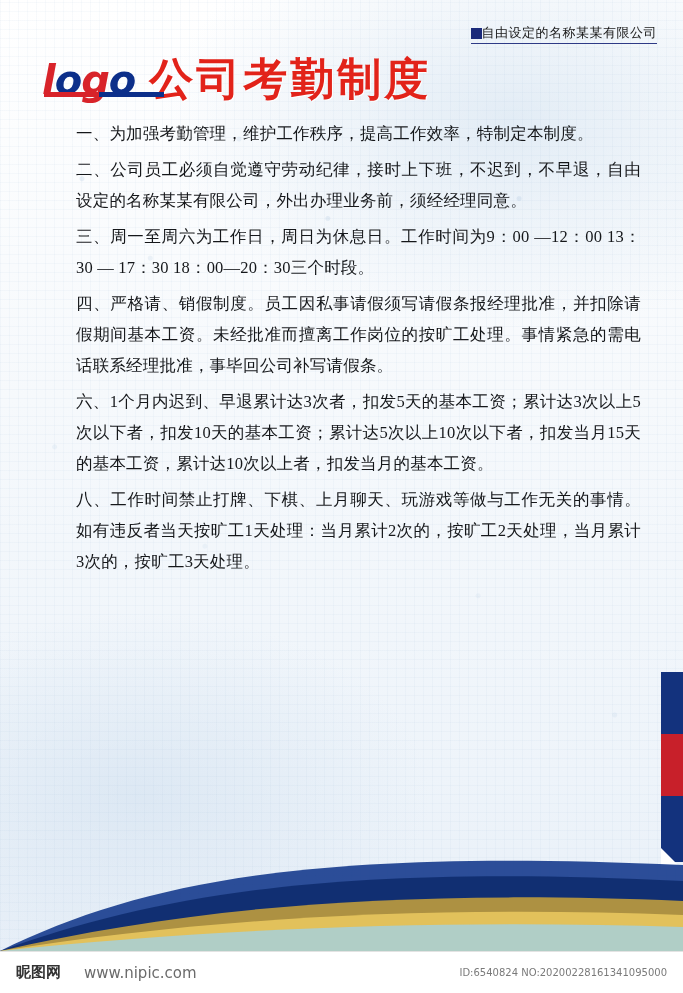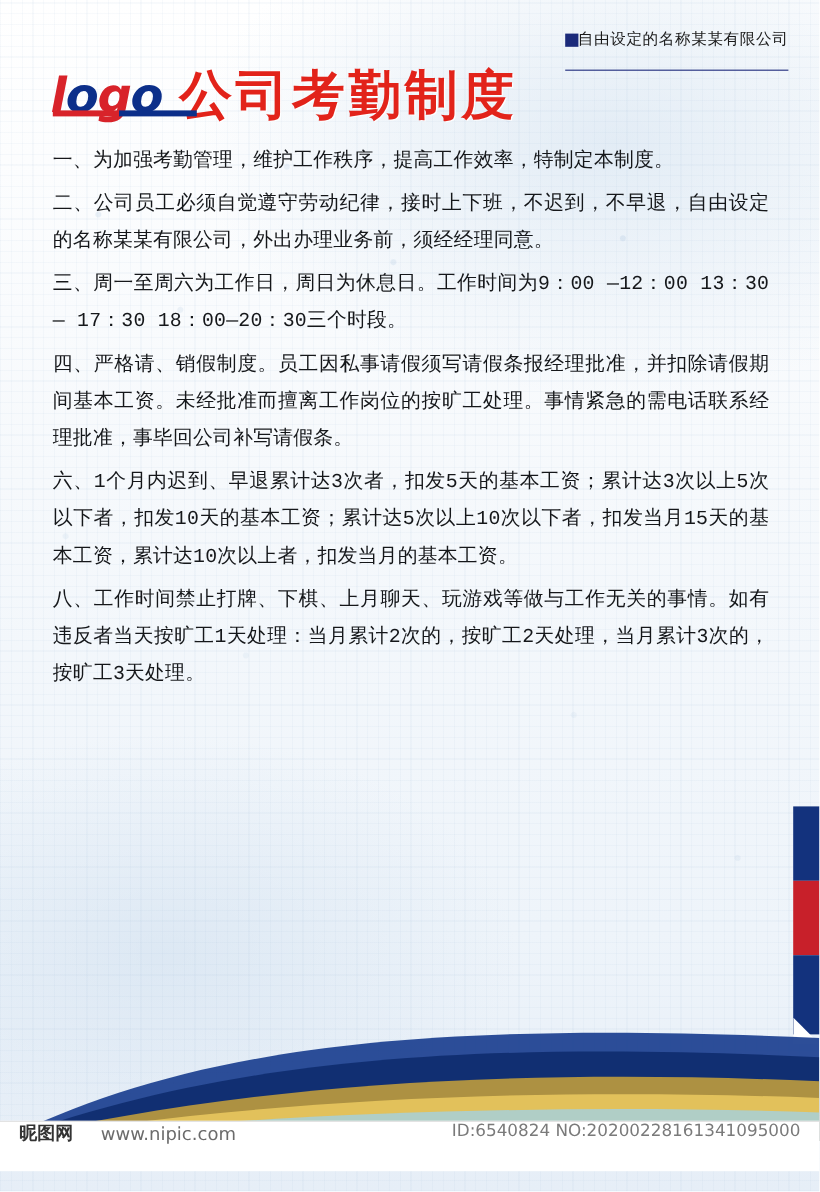--- a/index.html
+++ b/index.html
@@ -46,21 +46,21 @@
       repeating-linear-gradient(0deg, rgba(150,180,210,0.07) 0 1px, transparent 1px 9px);
     pointer-events: none;
   }
 
   
   .topbar {
     position: absolute;
     top: 24px; right: 26px;
     display: flex; align-items: center; gap: 0;
     border-bottom: 1px solid #2e3a86;
-    padding-bottom: 16px;
+    padding-bottom: 1px;
   }
   .topbar .sq {
     width: 11px; height: 11px; background: #1b2a7a; display: inline-block;
   }
   .topbar .txt {
     font-size: 13px; color: #1a1a1a; letter-spacing: .5px;
   }
 
   
   .header {
@@ -103,21 +103,22 @@
     position: absolute;
     top: 118px; left: 44px; right: 42px;
   }
   .para {
     font-size: 16.5px;
     line-height: 31px;
     color: #15171a;
     text-align: justify;
     margin-bottom: 5px;
     letter-spacing: .2px;
-    font-family: Liberation Mono, monospace;
+    font-family: Liberation Serif, serif;
+    margin-left: 32px;
   }
 
   
   .ribbon {
     position: absolute;
     right: 0; top: 672px;
     width: 22px; height: 190px;
   }
   .ribbon .b1 { position:absolute; right:0; top:0; width:22px; height:62px; background:#13327d; }
   .ribbon .b2 { position:absolute; right:0; top:62px; width:22px; height:62px; background:#c8202a; }
@@ -132,32 +133,32 @@
   .swoosh {
     position: absolute;
     left: 0; right: 0; bottom: 42px; height: 120px;
     overflow: hidden;
   }
   .swoosh svg { display:block; width:100%; height:100%; }
 
   
   .footer {
     position: absolute;
-    left: 0; right: 0; bottom: 17px; height: 42px;
+    left: 0; right: 0; bottom: 0; height: 42px;
     background: #ffffff;
-    display: flex; align-items: flex-start; justify-content: space-between;
+    display: flex; align-items: center; justify-content: space-between;
     padding: 0 16px;
     border-top: 1px solid #e3e3e3;
   }
   .footer-left { display: flex; align-items: center; gap: 7px; }
   .footer-brand {
     font-size: 15px; color: #333; font-weight: bold;
   }
   .footer-url { font-size: 15px; color: #6b6b6b; margin-left: 16px; }
-  .footer-id { font-size: 14px; color: #7a7a7a; }
+  .footer-id { font-size: 10px; color: #7a7a7a; }
 </style>
 </head>
 <body>
 
 <div class="poster">
   <div class="map-tex"></div>
   <div class="map-grid"></div>
 
   <div class="topbar">
     <span class="sq"></span>

